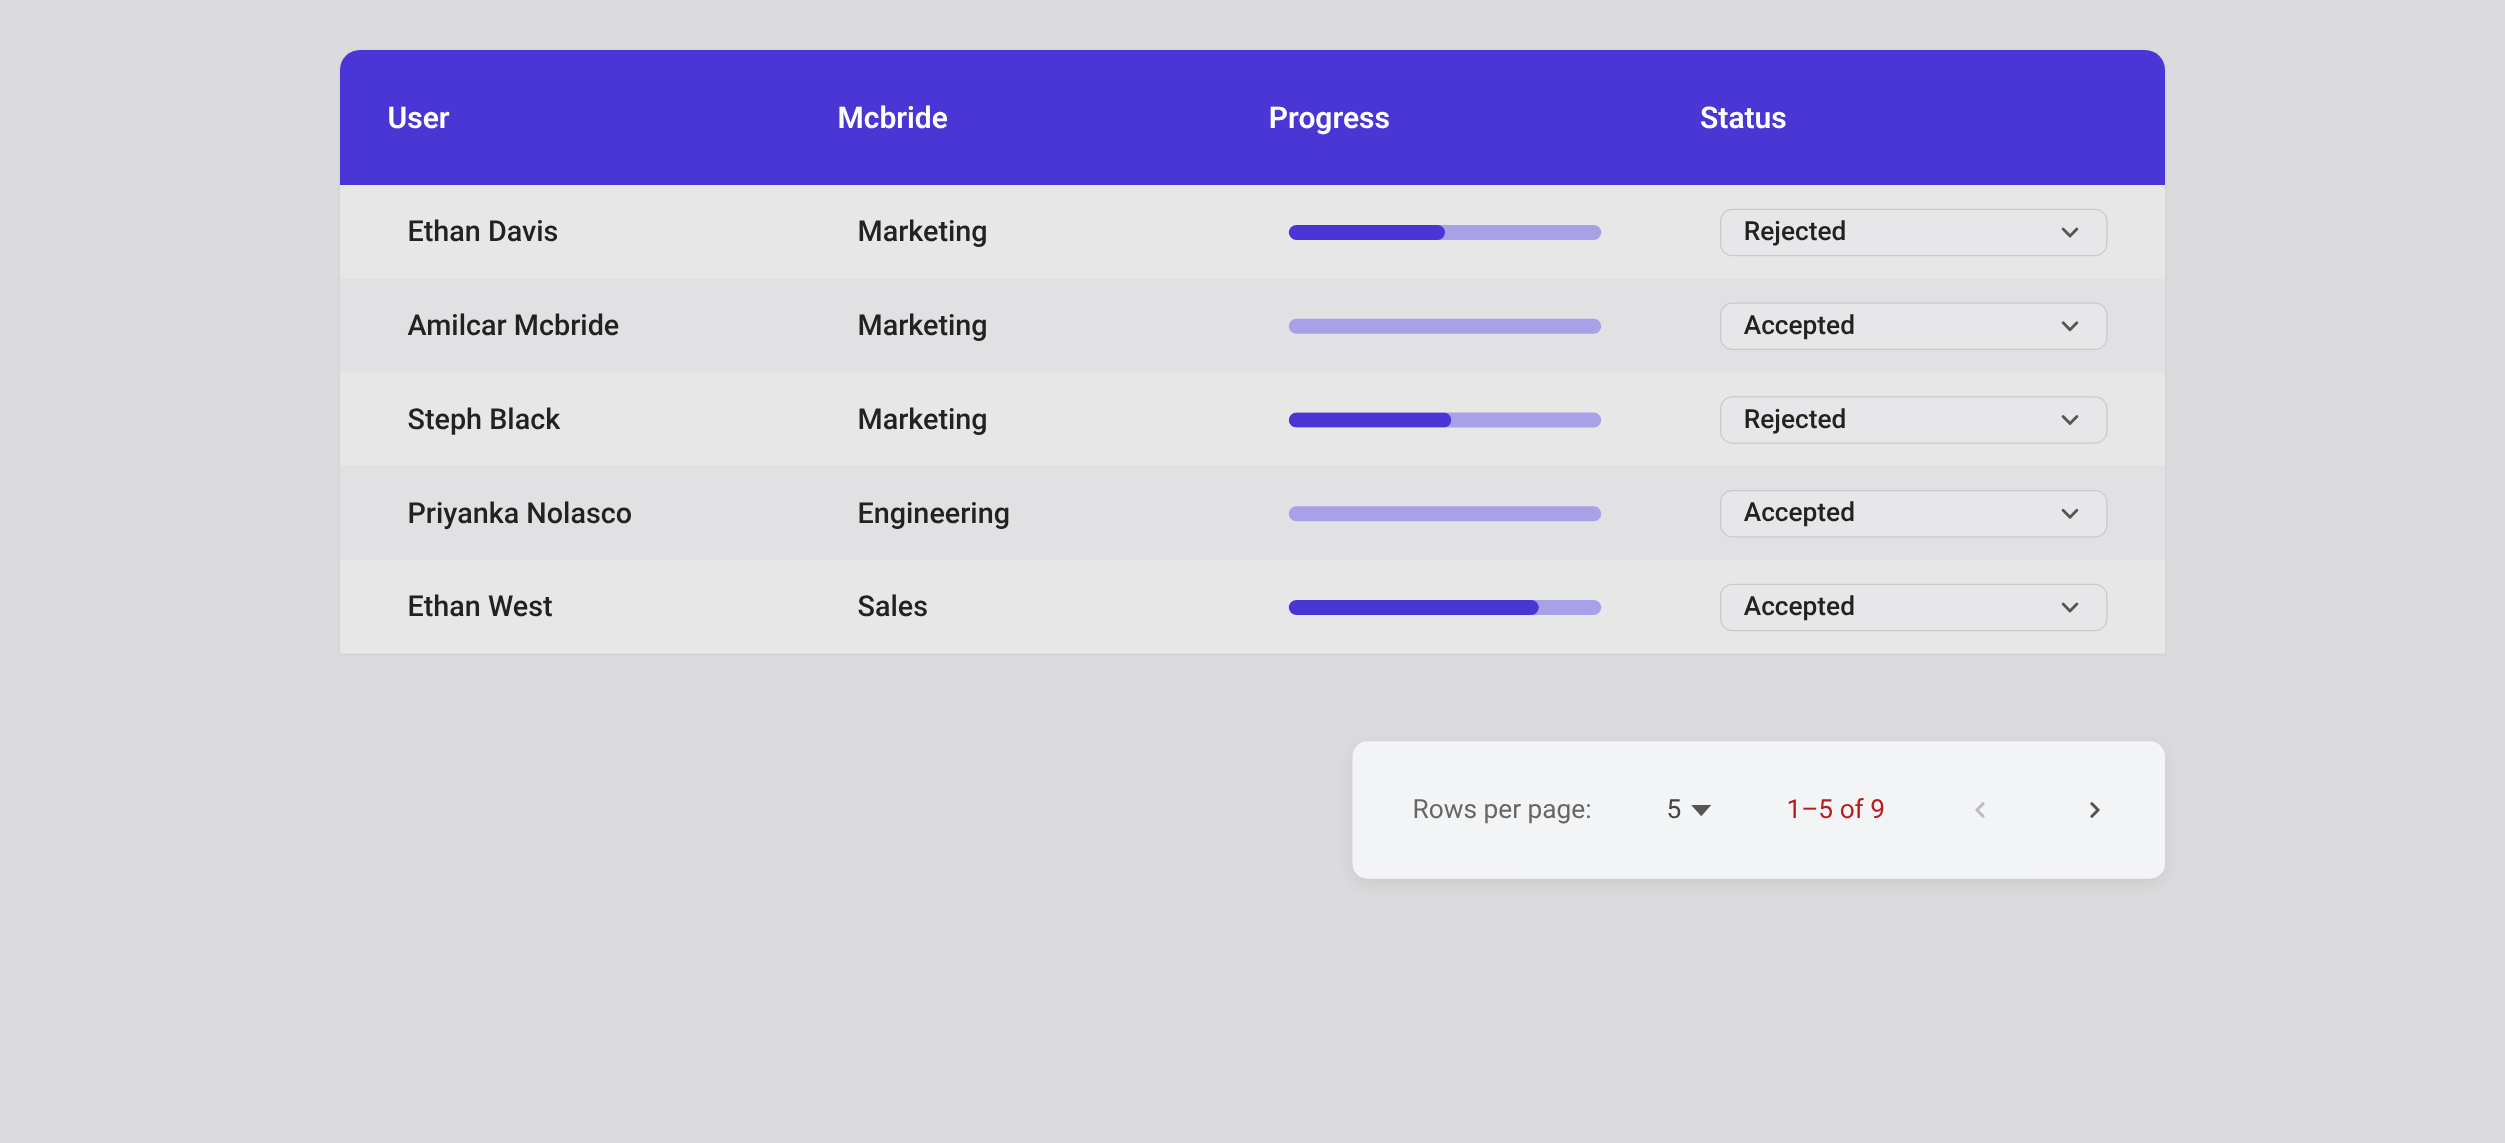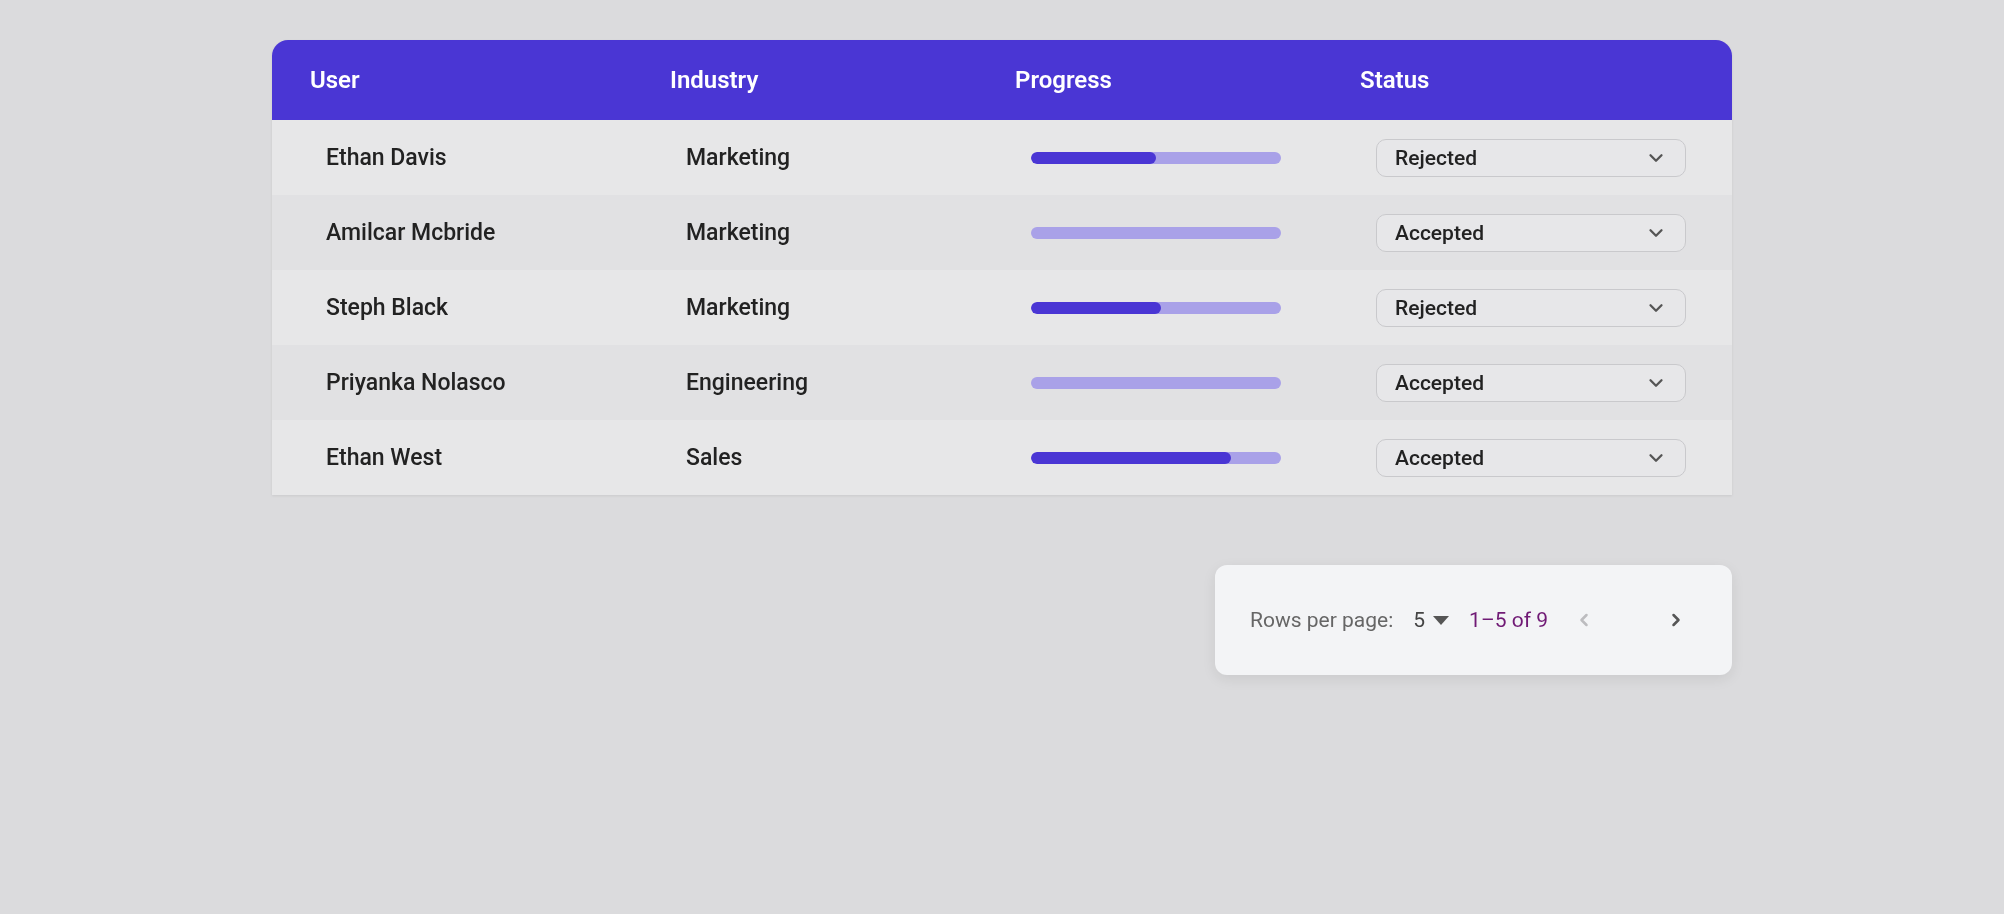--- a/index.html
+++ b/index.html
@@ -17,21 +17,21 @@
     width: 100%;
     border-radius: 16px 16px 0 0;
     overflow: hidden;
     box-shadow: 0 1px 3px rgba(0,0,0,0.08);
   }
   .thead {
     display: flex;
     background: #4a36d4;
     color: #fff;
     padding: 0 38px;
-    height: 80px;
+    height: 108px;
     align-items: center;
   }
   .th {
     font-size: 24px;
     font-weight: 600;
   }
   .col-user { flex: 0 0 360px; }
   .col-industry { flex: 0 0 345px; }
   .col-progress { flex: 0 0 345px; }
   .col-status { flex: 1; }
@@ -81,66 +81,66 @@
     height: 22px;
     display: inline-flex;
     align-items: center;
     justify-content: center;
     color: #555;
   }
   .chevron-down svg { display: block; }
   .pagination {
     margin-top: 70px;
     margin-left: auto;
-    width: 517px;
+    width: 650px;
     height: 110px;
     background: #f3f4f6;
     border-radius: 12px;
     box-shadow: 0 4px 14px rgba(0,0,0,0.08);
     display: flex;
     align-items: center;
     justify-content: flex-end;
     padding: 0 40px;
     font-size: 21px;
     color: #666;
-    gap: 20px;
+    gap: 60px;
   }
   .rpp-label { white-space: nowrap; }
   .rpp-select {
     display: flex;
     align-items: center;
     gap: 8px;
     color: #444;
     cursor: pointer;
   }
   .triangle-down {
     width: 0; height: 0;
     border-left: 8px solid transparent;
     border-right: 8px solid transparent;
     border-top: 9px solid #555;
   }
-  .page-range { color: #701a75; white-space: nowrap; }
+  .page-range { color: #b91c1c; white-space: nowrap; }
   .nav-arrows { display: flex; gap: 60px; }
   .nav-btn {
     background: none; border: none; cursor: pointer;
     color: #555; padding: 6px;
     display: inline-flex; align-items: center; justify-content: center;
   }
   .nav-btn.disabled { color: #bcbcbf; cursor: default; }
   .nav-btn svg { display: block; }
 </style>
 </head>
 <body>
 
 <div class="container">
 
   <div class="table">
     <div class="thead">
       <div class="th col-user">User</div>
-      <div class="th col-industry">Industry</div>
+      <div class="th col-industry">Mcbride</div>
       <div class="th col-progress">Progress</div>
       <div class="th col-status">Status</div>
     </div>
     <div class="tbody" id="tbody">
         <div class="tr">
           <div class="td col-user">Ethan Davis</div>
           <div class="td col-industry">Marketing</div>
           <div class="td col-progress">
             <div class="progress-track">
               <div class="progress-fill" style="width: 50%;"></div>

